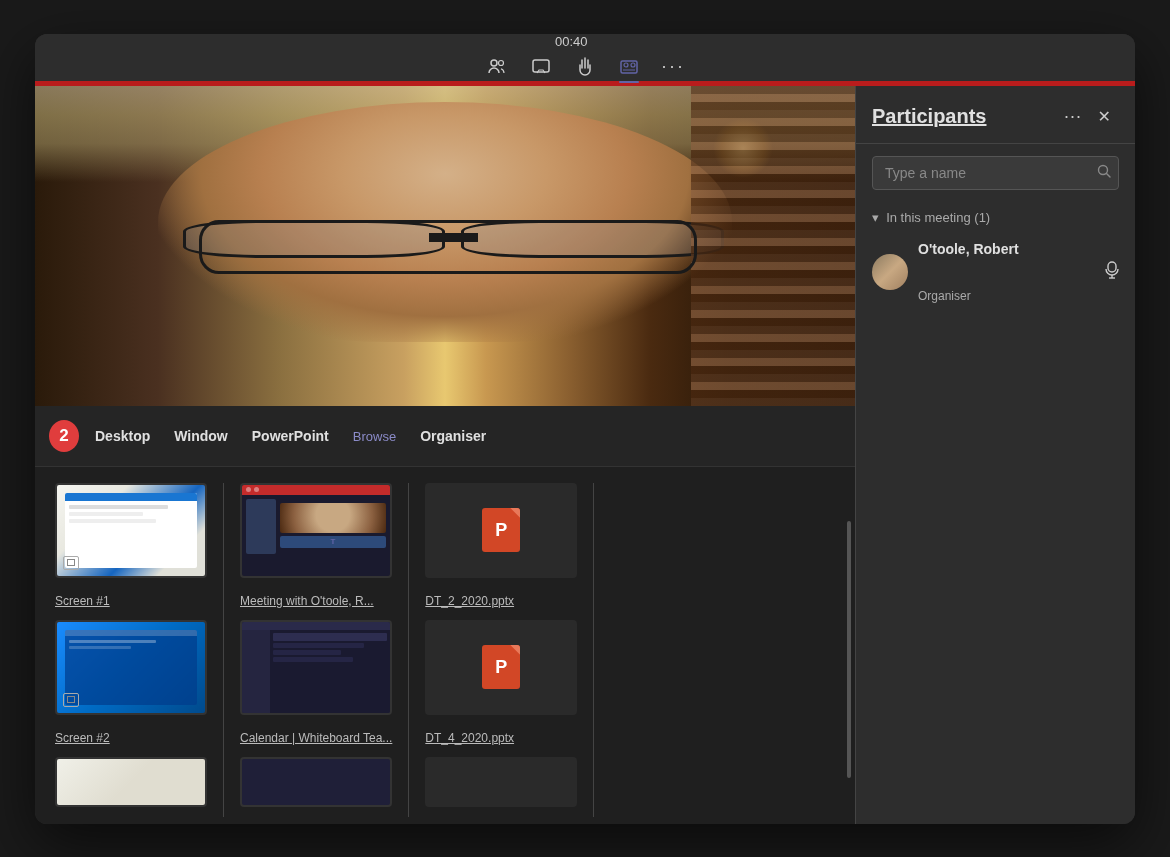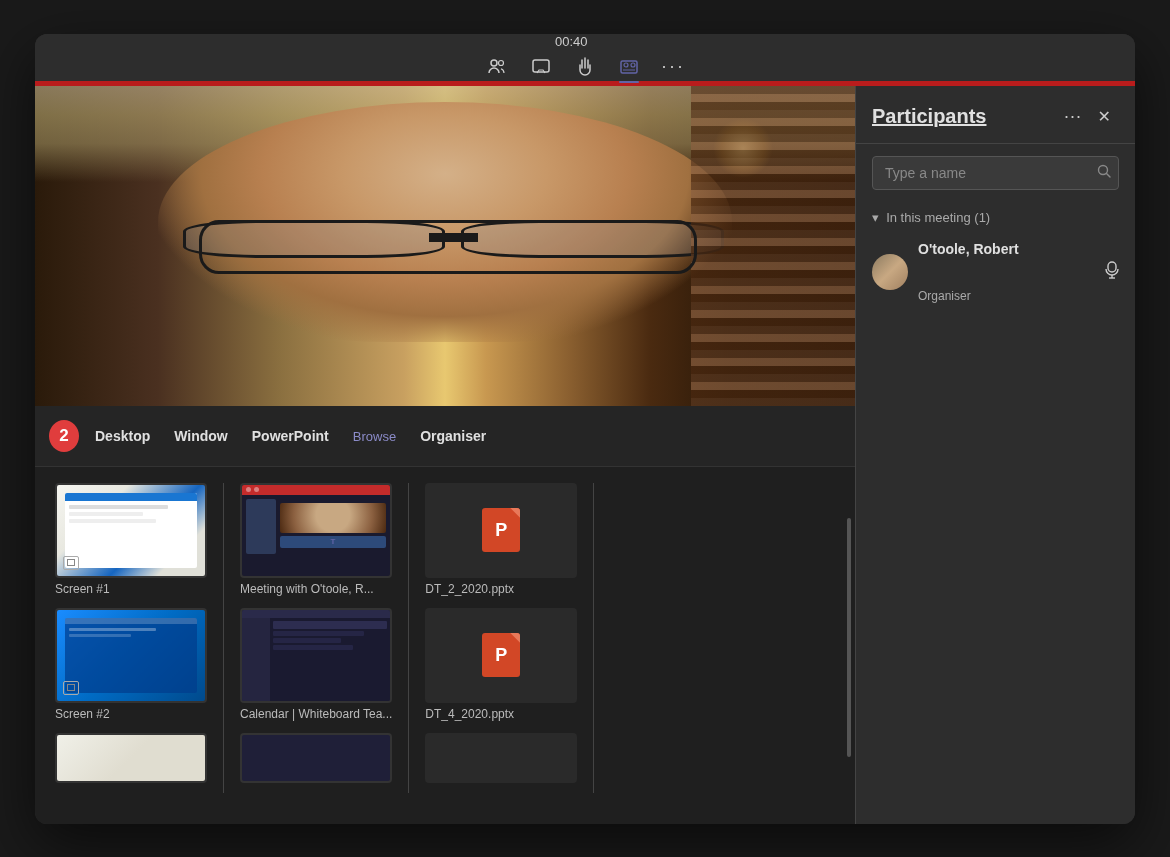--- a/index.html
+++ b/index.html
@@ -215,21 +215,22 @@
       background: #333;
       border-radius: 4px;
       overflow: hidden;
       cursor: pointer;
       position: relative;
       border: 2px solid transparent;
     }
     .share-thumb-label {
       font-size: 12px;
       color: #bbb;
-      margin-top: 4px;
+      margin-top: 16px;
+      text-decoration: underline;
     }
 
     
     .right-panel {
       width: 280px;
       background: #2d2d2d;
       border-left: 1px solid #444;
       display: flex;
       flex-direction: column;
       overflow: hidden;

